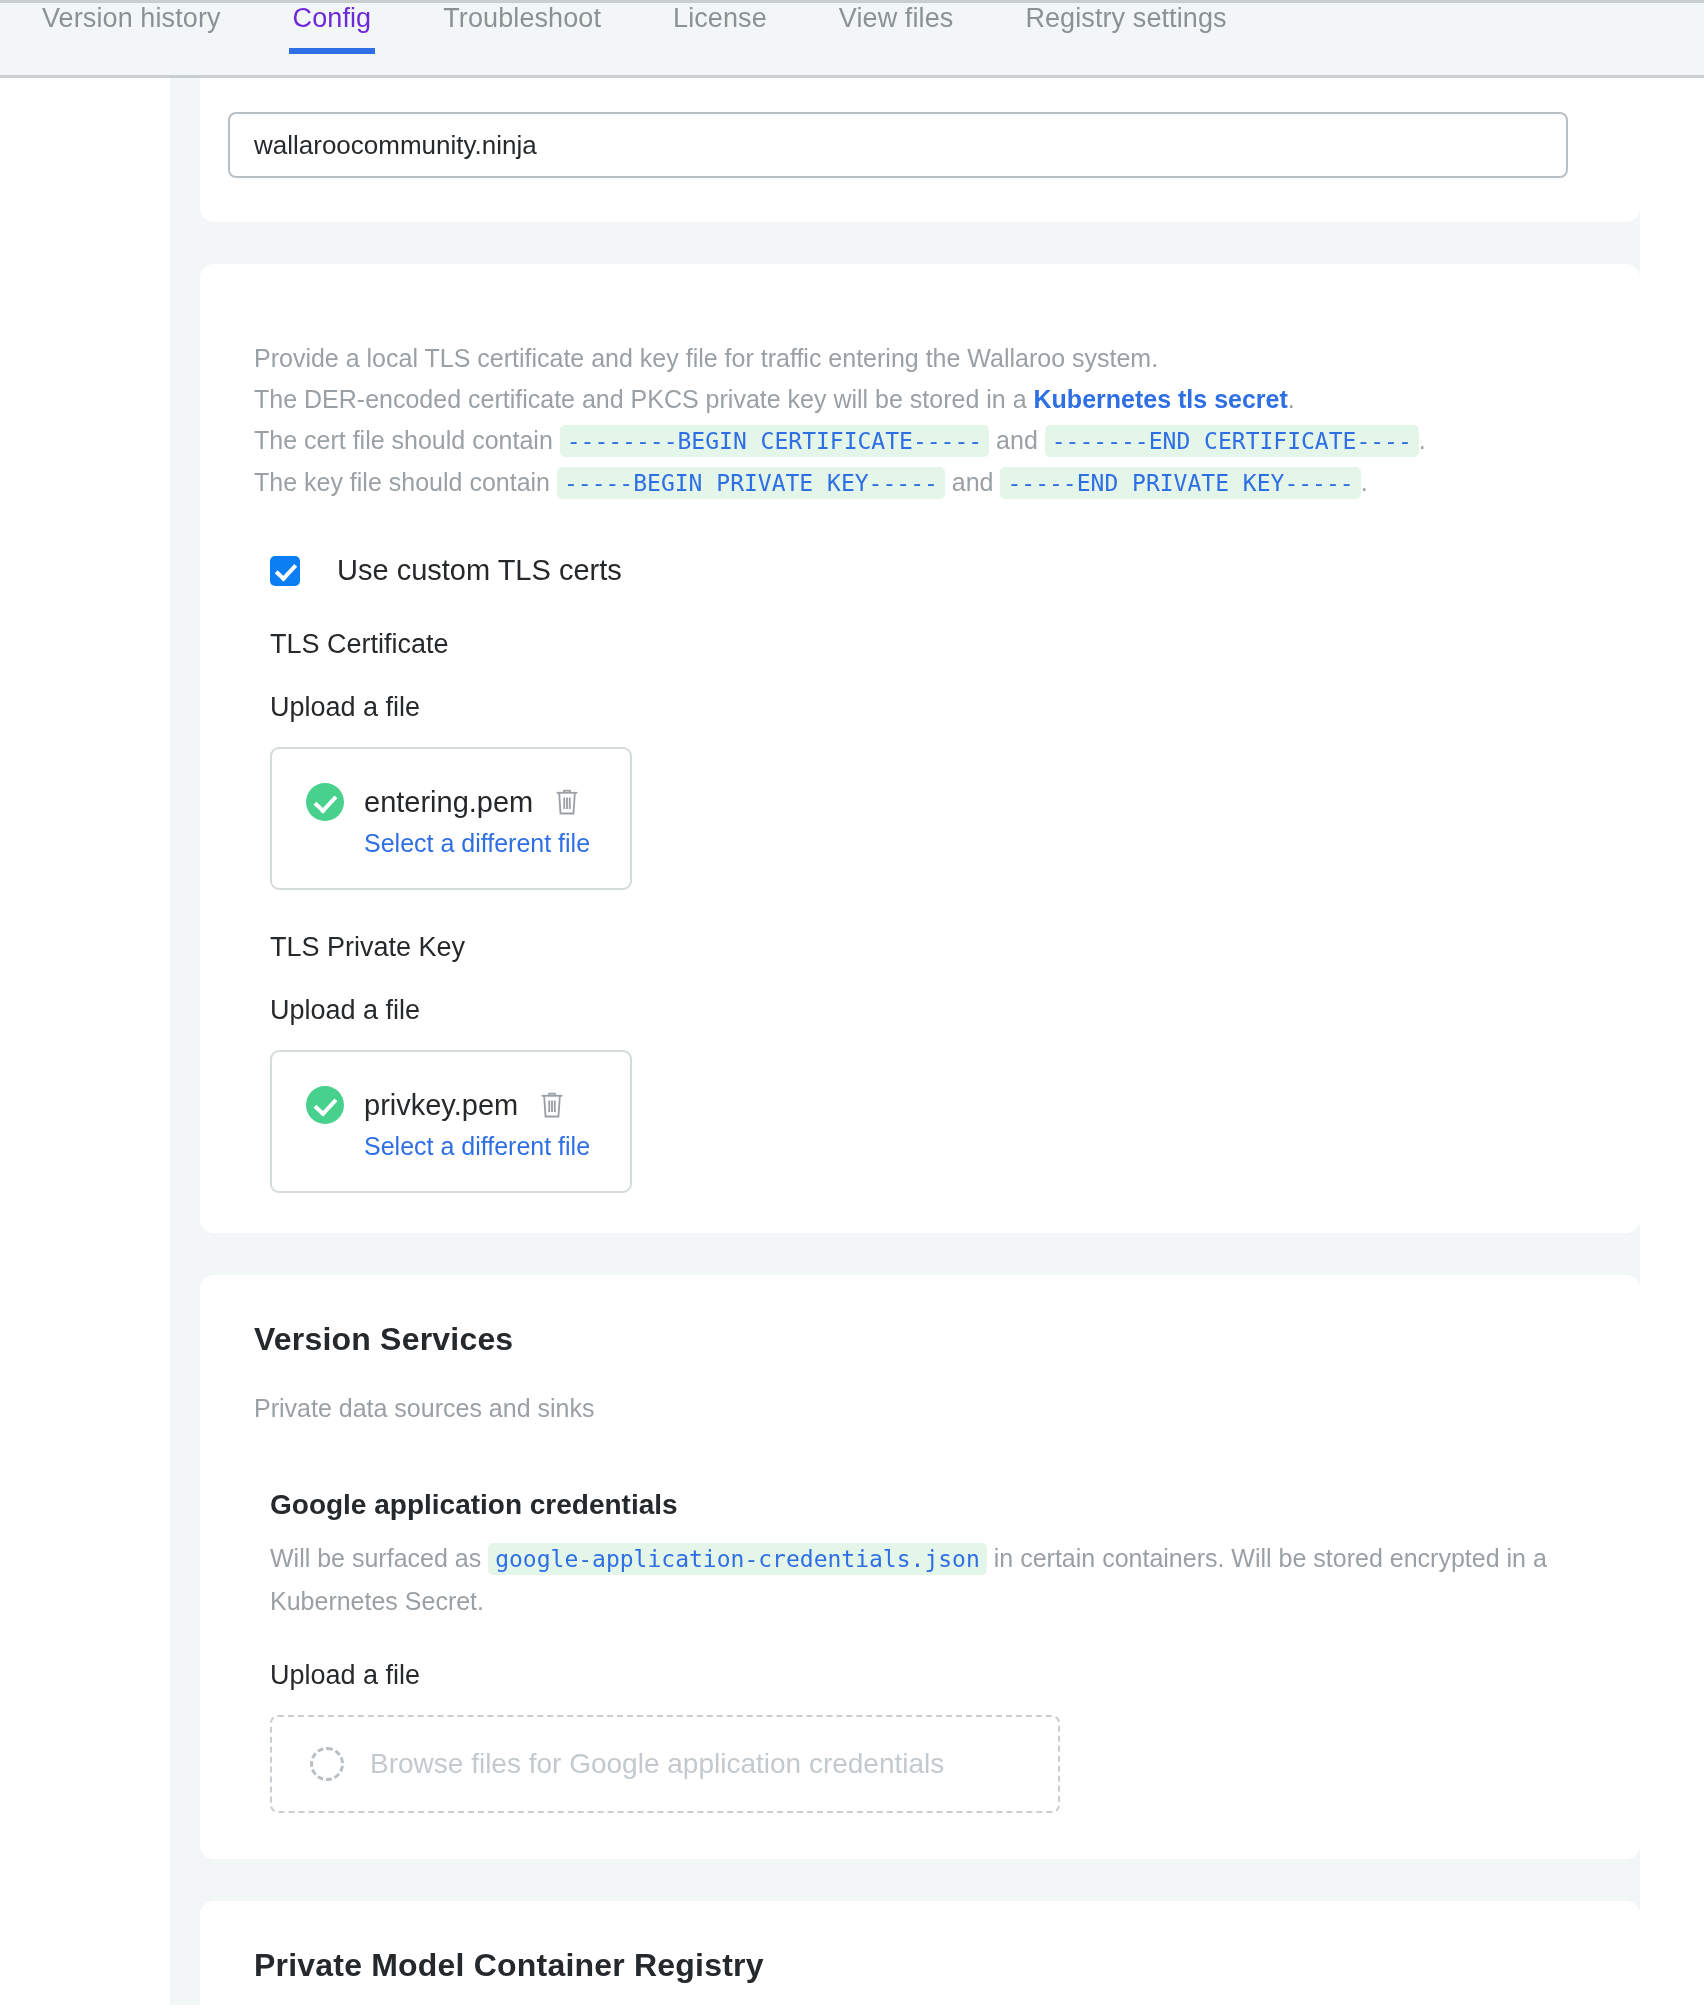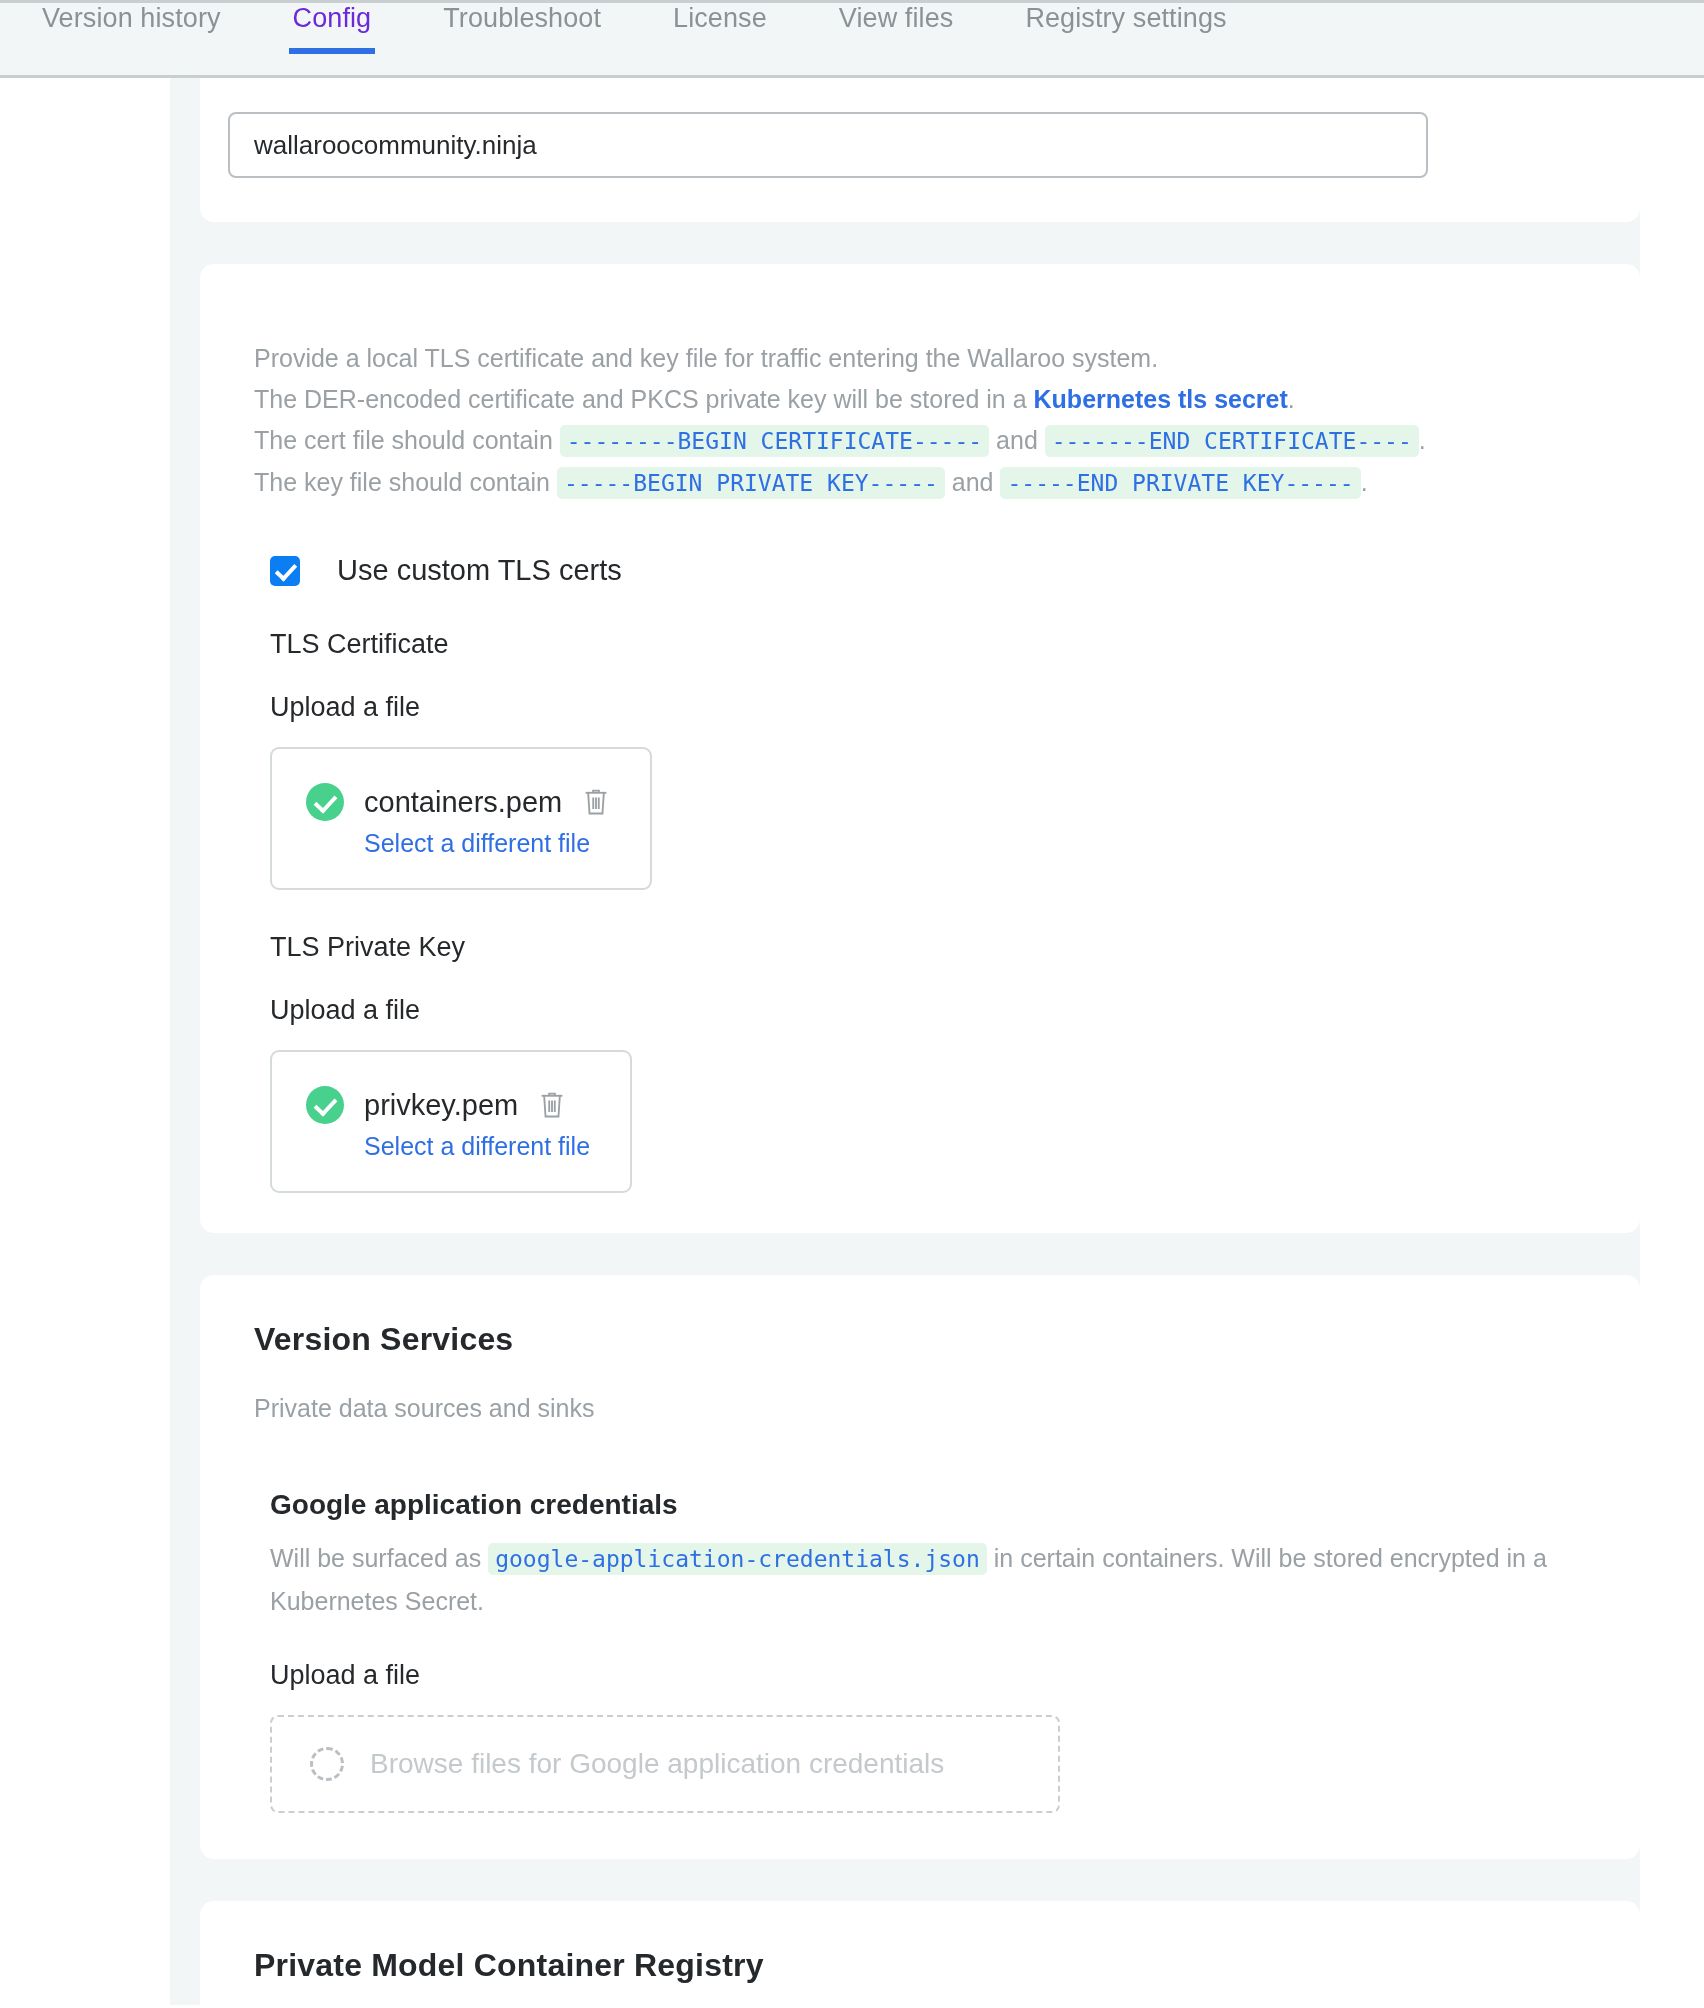--- a/index.html
+++ b/index.html
@@ -69,21 +69,21 @@
   }
 
   
   .card-top {
     height: 144px;
     padding-top: 34px;
     border-radius: 0 0 14px 14px;
   }
   .text-input {
     display: block;
-    width: 1200px;
+    width: 1340px;
     height: 66px;
     border: 2px solid #b9bfc3;
     border-radius: 8px;
     background: #fff;
     font-family: "Liberation Sans", sans-serif;
     font-size: 26px;
     color: #262a2d;
     padding: 0 24px;
     outline: none;
   }
@@ -275,21 +275,21 @@
           <div class="cbox"></div>
           <div class="cbox-label">Use custom TLS certs</div>
         </div>
 
         
         <div class="sub-label">TLS Certificate</div>
         <div class="upload-label">Upload a file</div>
         <div class="filebox">
           <div class="filerow">
             <div class="okcircle"></div>
-            <div class="fname">containers.pem</div>
+            <div class="fname">entering.pem</div>
             <span class="trash">
               <svg width="28" height="30" viewBox="0 0 24 26" fill="none" stroke="#9aa0a4" stroke-width="1.6">
                 <path d="M3 5 H21"></path>
                 <path d="M9.5 5 V3.2 H14.5 V5"></path>
                 <path d="M5.2 5 L6.4 23 H17.6 L18.8 5"></path>
                 <path d="M9.6 9 V19 M12 9 V19 M14.4 9 V19"></path>
               </svg>
             </span>
           </div>
           <div class="selectdiff">Select a different file</div>

